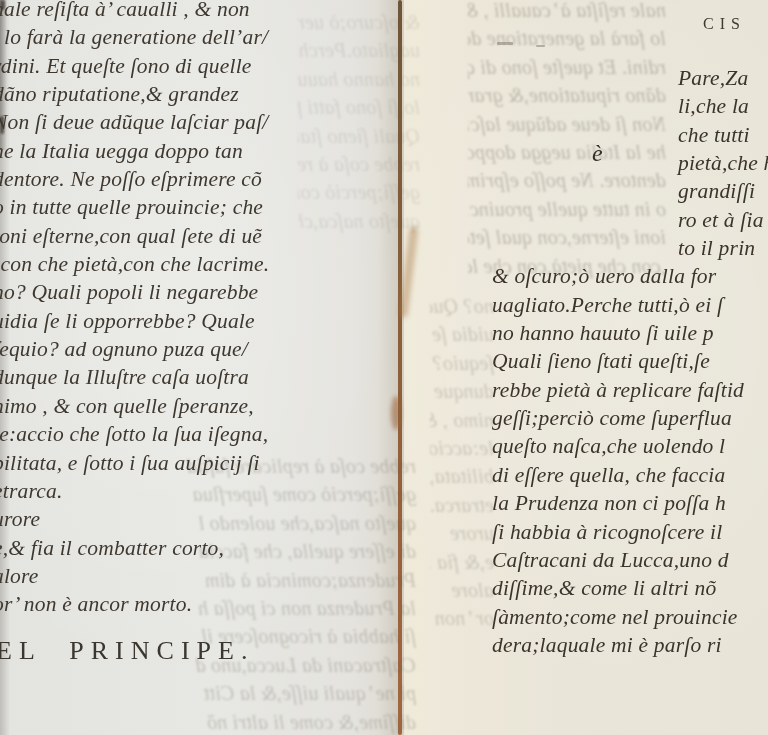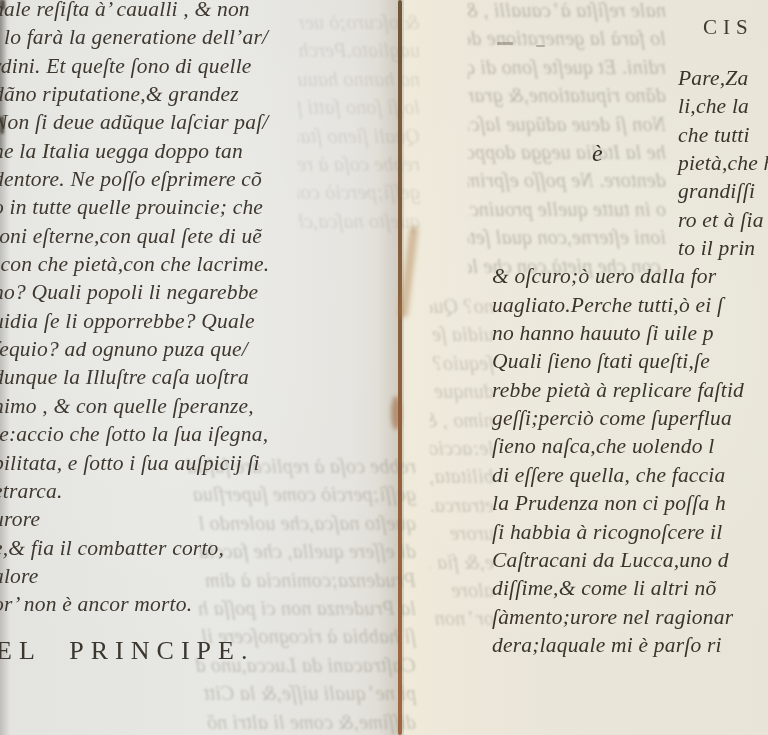--- a/index.html
+++ b/index.html
@@ -60,21 +60,21 @@
   .drop-cap-guide{
     position:absolute;left:592px;top:140px;font-style:italic;font-size:24px;color:#332e26;
   }
   .colophon{
     position:absolute;left:-4px;top:636px;
     font-size:26px;letter-spacing:7px;word-spacing:15px;color:#3b372f;font-style:normal;
     white-space:nowrap;
   }
   .running-header{
     position:absolute;left:703px;top:15px;
-    font-size:21px;letter-spacing:6px;color:#403b31;font-style:normal;white-space:nowrap;
+    font-size:16px;letter-spacing:6px;color:#403b31;font-style:normal;white-space:nowrap;
   }
   
   .bleed{
     position:absolute;overflow:hidden;transform:scaleX(-1);
     color:rgba(104,99,86,.30);filter:blur(1.1px);pointer-events:none;
   }
   .bleed .tline{font-size:20px;line-height:28.4px;}
   #bleed-right{left:468px;top:-4px;width:198px;height:292px;color:rgba(104,99,86,.34);}
   #bleed-right-strip{left:430px;top:292px;width:64px;height:440px;color:rgba(104,99,86,.26);}
   #bleed-left{left:150px;top:452px;width:266px;height:283px;color:rgba(100,96,84,.28);}
@@ -184,24 +184,24 @@
       <div class="tline open">pietà,che h</div>
       <div class="tline open">grandiſſi</div>
       <div class="tline open">ro et à ſia</div>
       <div class="tline open">to il prin</div>
       <div class="tline ">&amp; oſcuro;ò uero dalla for</div>
       <div class="tline ">uagliato.Perche tutti,ò ei ſ</div>
       <div class="tline ">no hanno hauuto ſi uile p</div>
       <div class="tline ">Quali ſieno ſtati queſti,ſe</div>
       <div class="tline ">rebbe pietà à replicare faſtid</div>
       <div class="tline ">geſſi;perciò come ſuperflua</div>
-      <div class="tline ">ſieno naſca,che uolendo l</div>
+      <div class="tline ">queſto naſca,che uolendo l</div>
       <div class="tline ">di eſſere quella, che faccia</div>
       <div class="tline ">la Prudenza non ci poſſa h</div>
       <div class="tline ">ſi habbia à ricognoſcere il</div>
       <div class="tline ">Caſtracani da Lucca,uno d</div>
       <div class="tline ">diſſime,&amp; come li altri nõ</div>
-      <div class="tline ">ſàmento;urore nel ragionar</div>
+      <div class="tline ">ſàmento;come nel prouincie</div>
       <div class="tline ">dera;laquale mi è parſo ri</div>
     </div>
   <div class="tcol drop-cap-guide">è</div>
 
 </div>
 
 </body></html>

